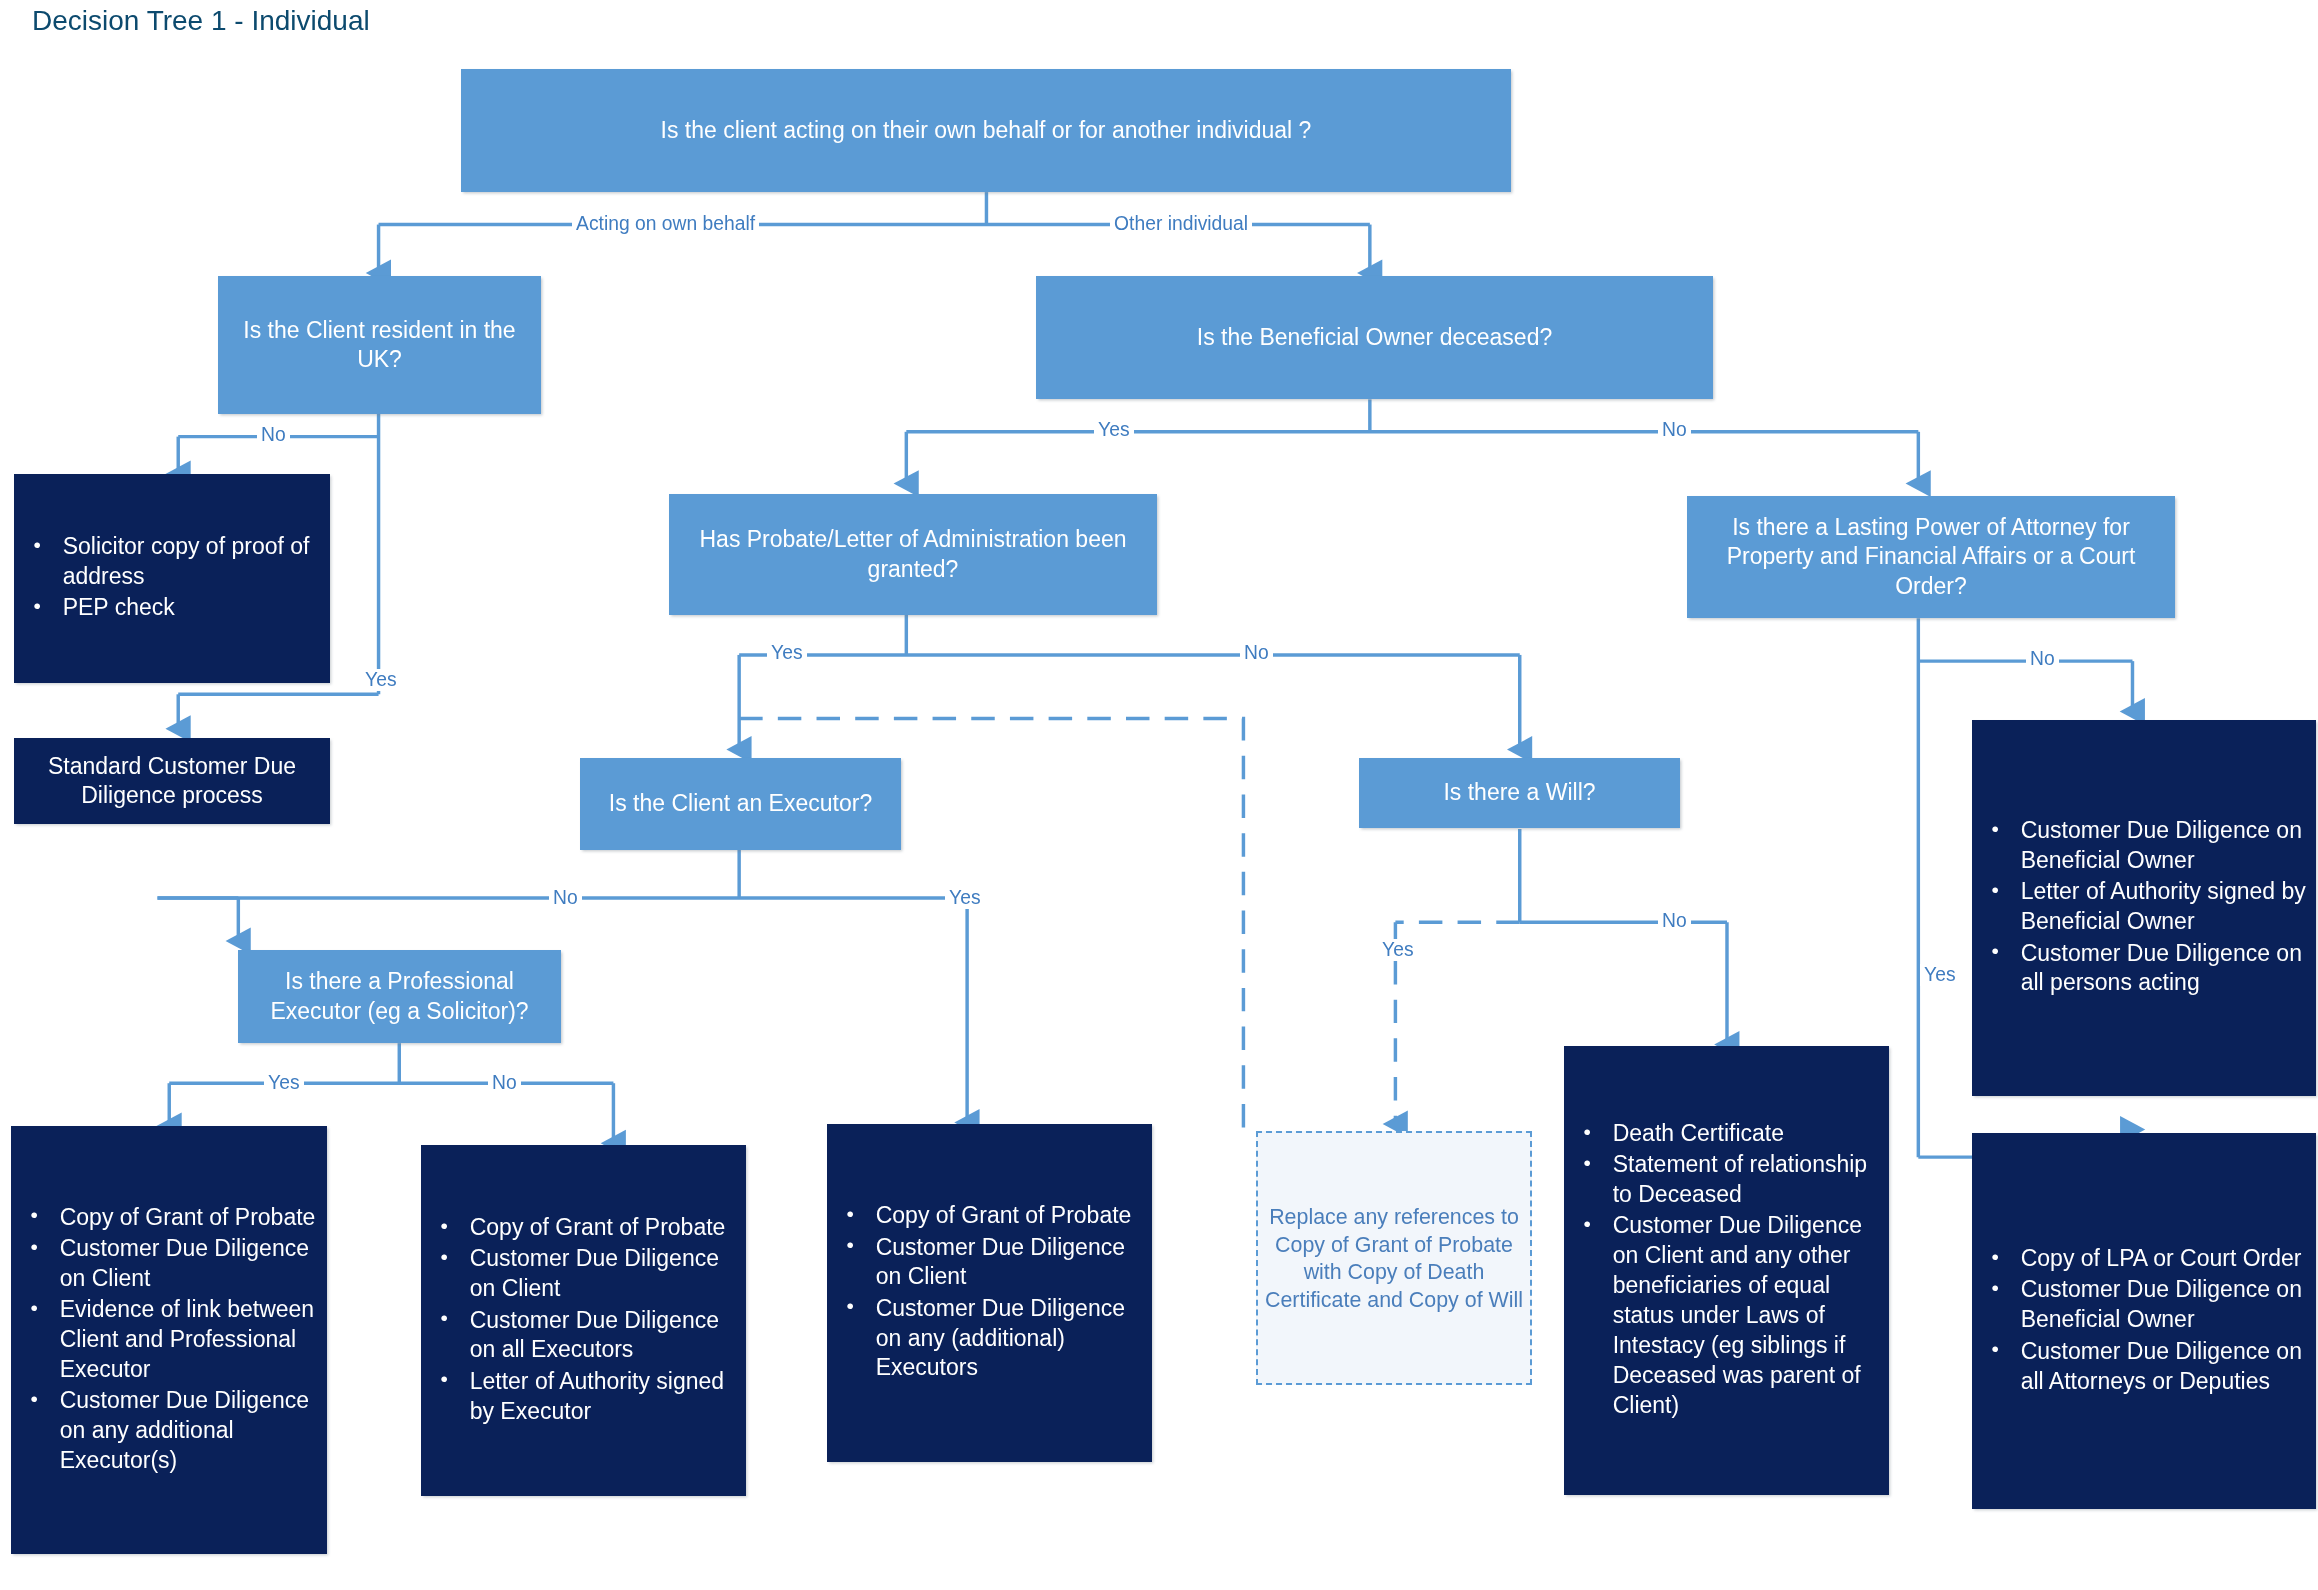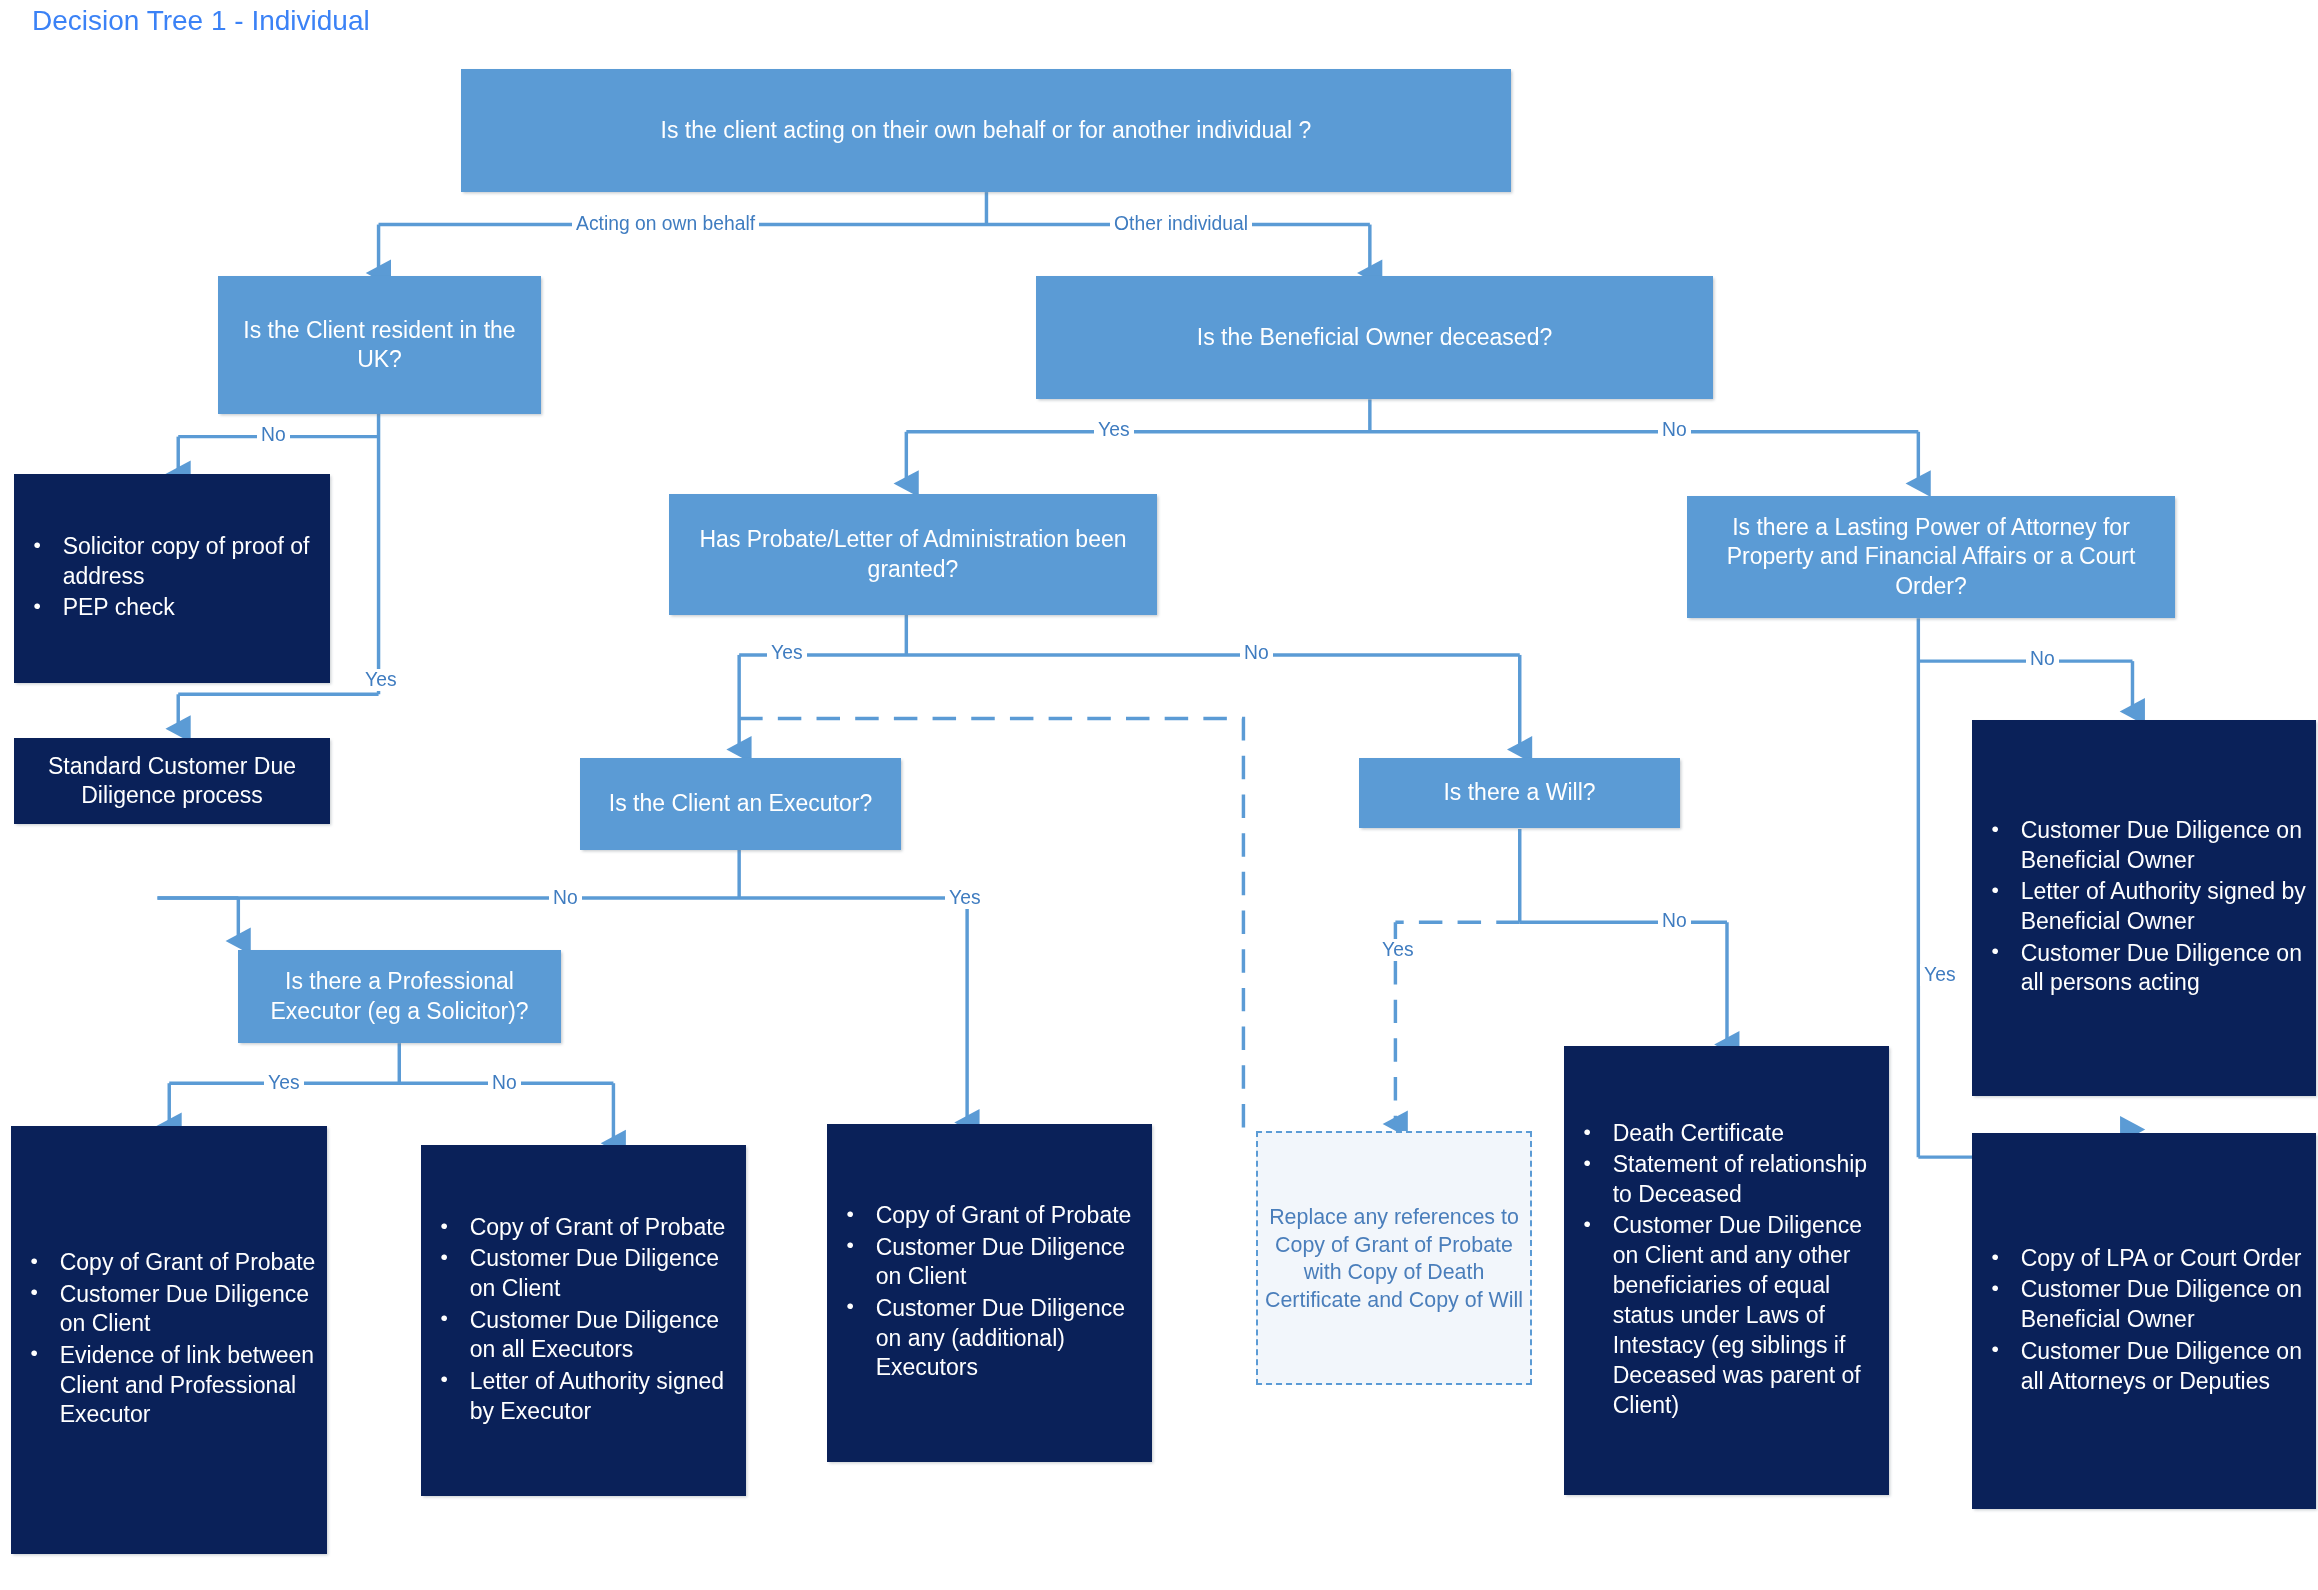--- a/index.html
+++ b/index.html
@@ -93,21 +93,21 @@
     line-height: 1;
     background: #ffffff;
     padding: 1.4px 4.1px;
     white-space: nowrap;
     z-index: 4;
   }
   #title {
     position: absolute;
     left: 32px;
     top: 4.1px;
-    color: #3b82f6;
+    color: #0c4a6e;
     font-size: 28px;
     line-height: 1.2;
     white-space: nowrap;
     z-index: 5;
   }
 </style>
 </head>
 <body>
 
 <div id="canvas">
@@ -235,20 +235,21 @@
       <li>Solicitor copy of proof of address</li>
       <li>PEP check</li>
     </ul>
   </div>
 
   <div class="node terminal" style="left:11px; top:1126px; width:316px; height:428px;">
     <ul class="bullets">
       <li>Copy of Grant of Probate</li>
       <li>Customer Due Diligence on Client</li>
       <li>Evidence of link between Client and Professional Executor</li>
+      <li>Customer Due Diligence on any additional Executor(s)</li>
     </ul>
   </div>
 
   <div class="node terminal" style="left:421px; top:1145px; width:325px; height:351px;">
     <ul class="bullets">
       <li>Copy of Grant of Probate</li>
       <li>Customer Due Diligence on Client</li>
       <li>Customer Due Diligence on all Executors</li>
       <li>Letter of Authority signed by Executor</li>
     </ul>

